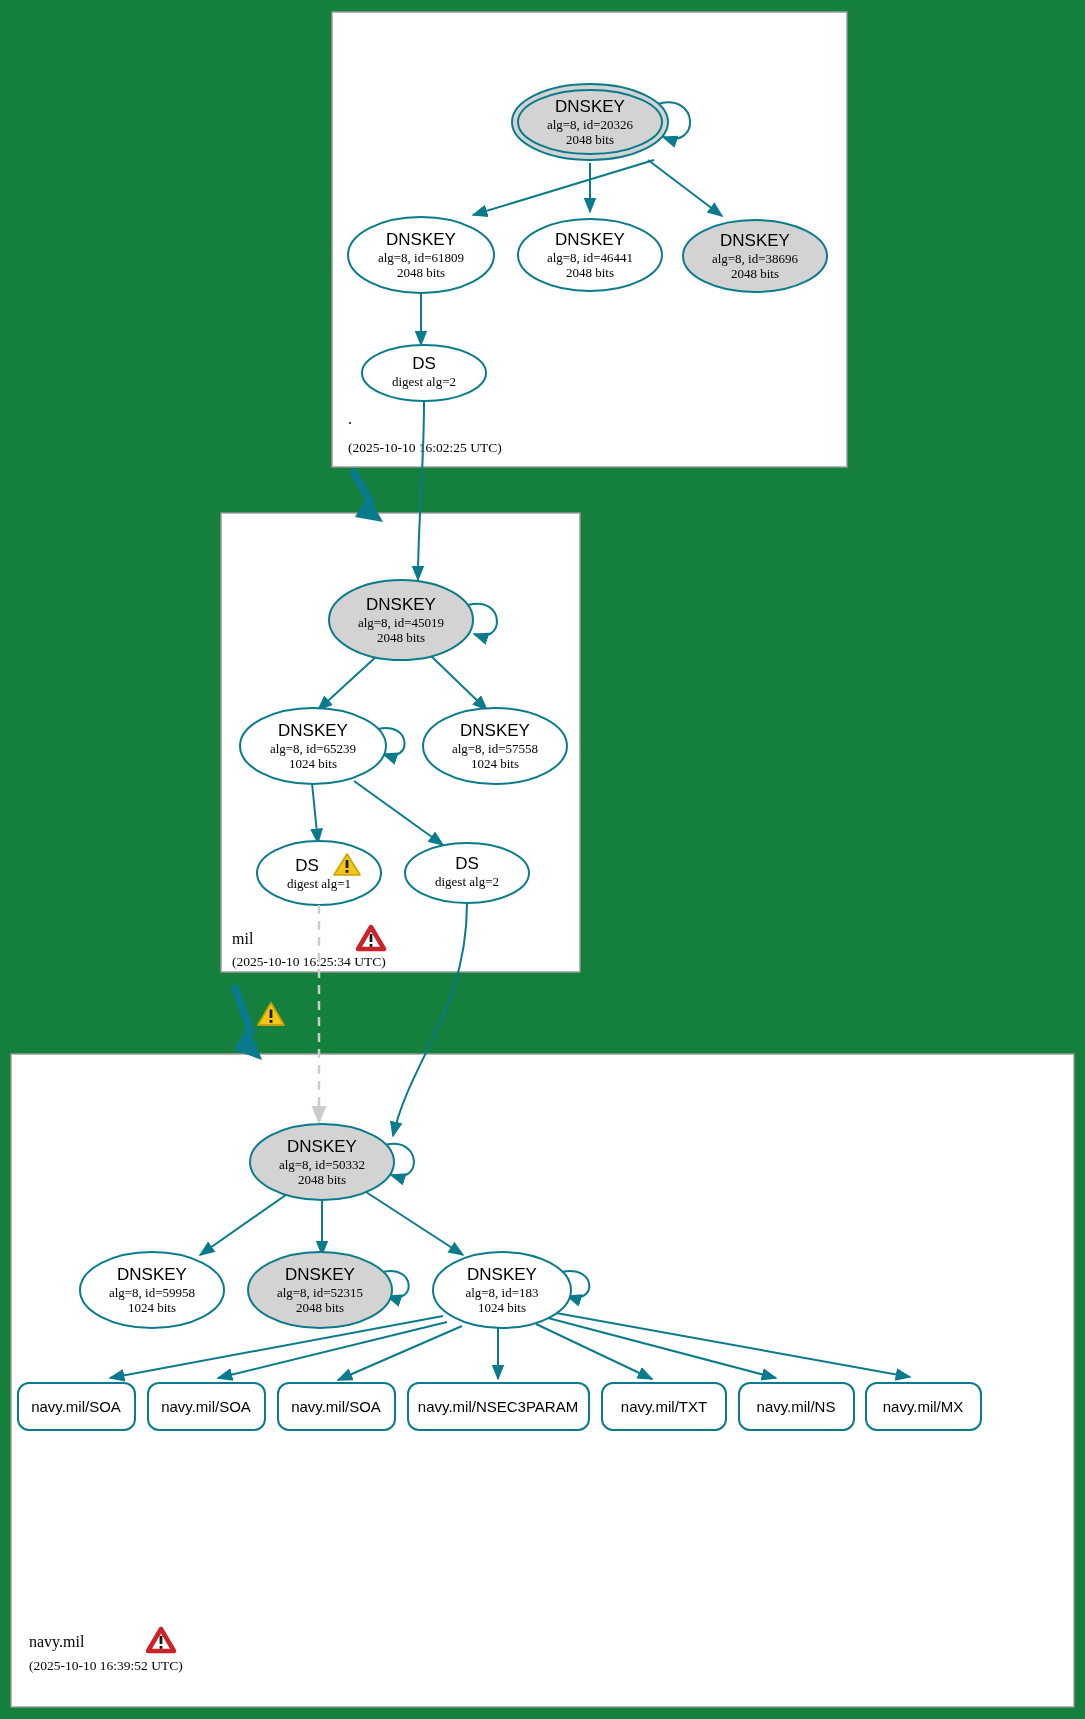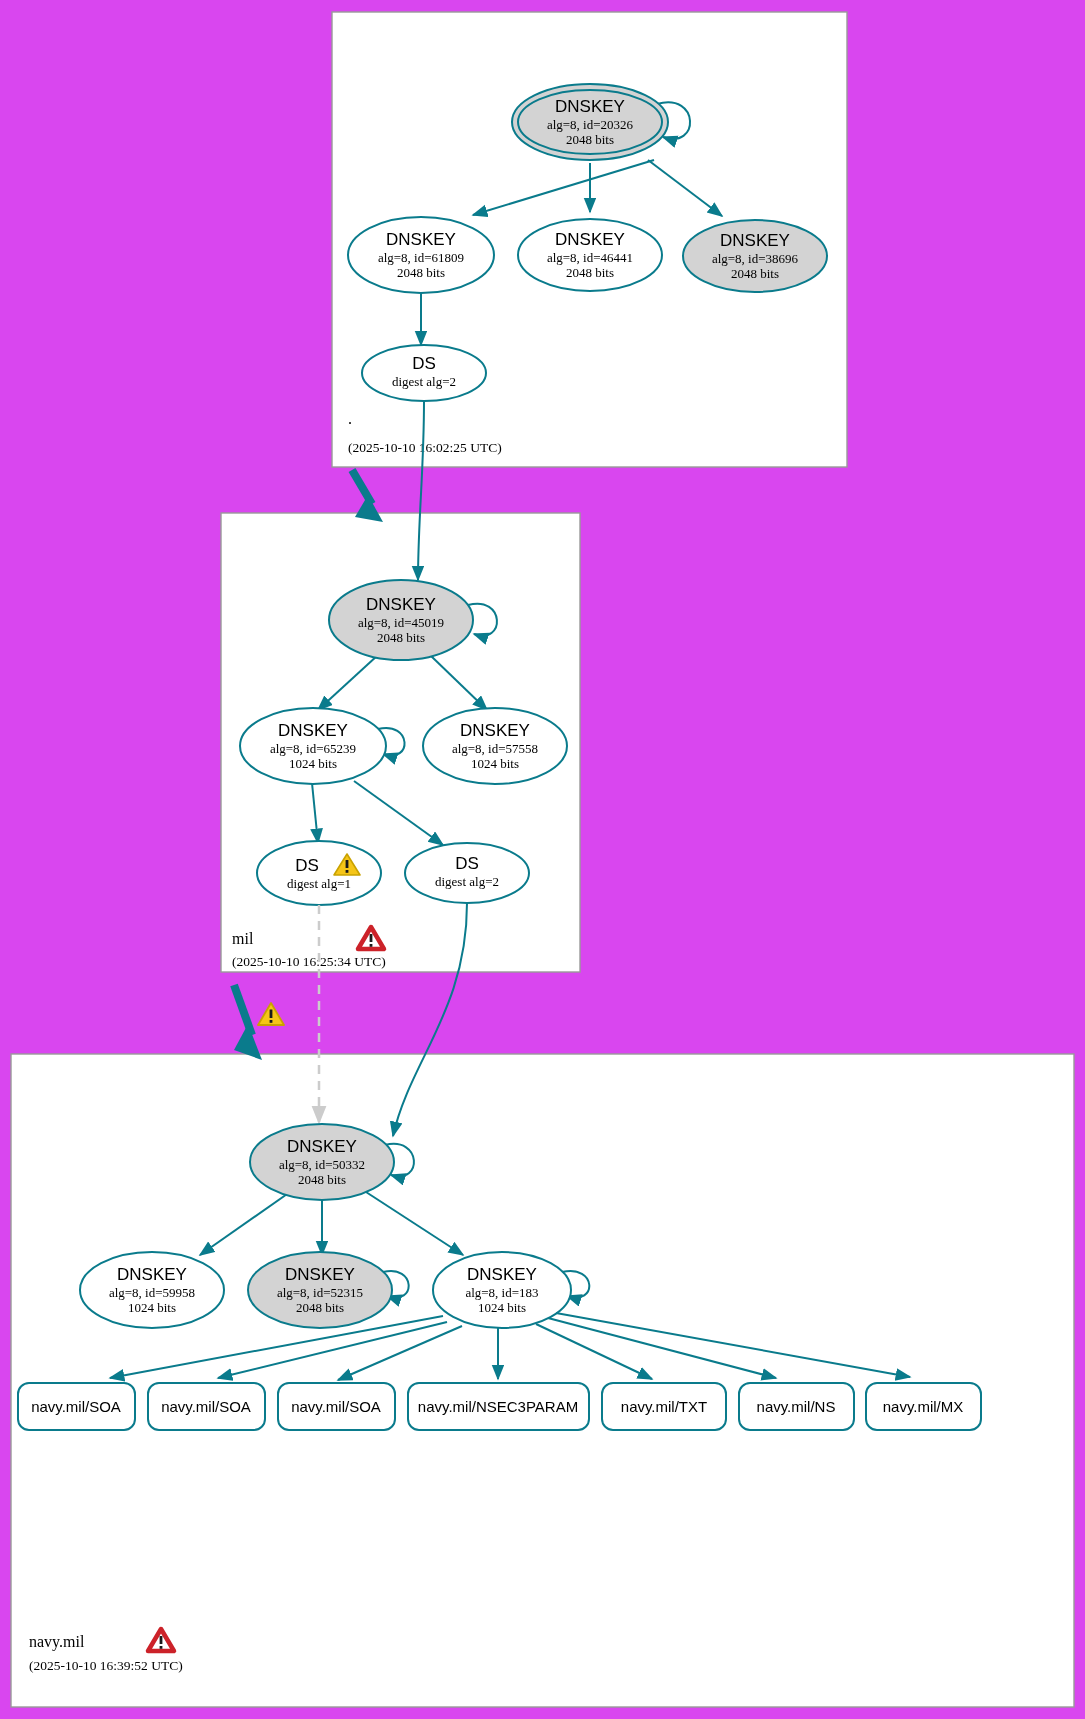--- a/index.html
+++ b/index.html
@@ -7,21 +7,21 @@
     padding: 0;
     background: #ffffff;
   }
   body {
     font-family: "Liberation Sans", sans-serif;
   }
   #stage {
     position: relative;
     width: 1085px;
     height: 1719px;
-    background: #d946ef;
+    background: #15803d;
     overflow: hidden;
   }
   svg#graph {
     position: absolute;
     left: 0;
     top: 0;
     width: 1085px;
     height: 1719px;
   }
   text { font-family: "Liberation Sans", sans-serif; fill: #000000; }

